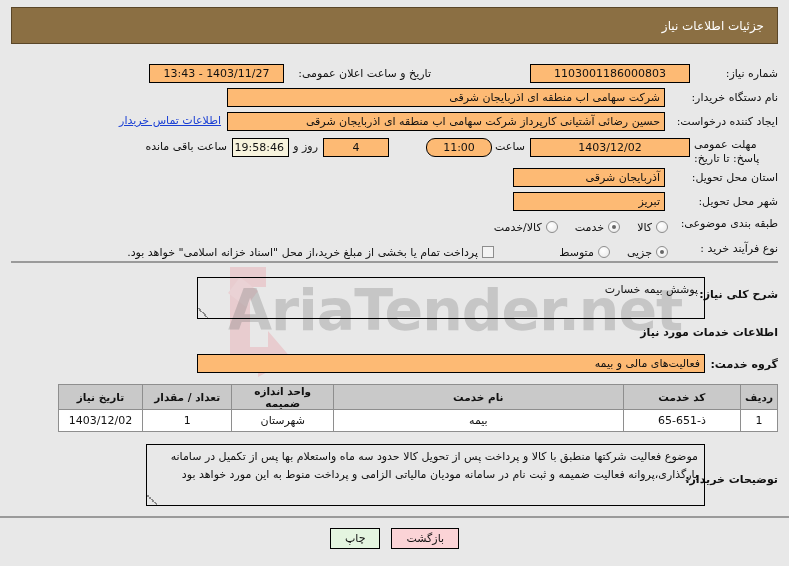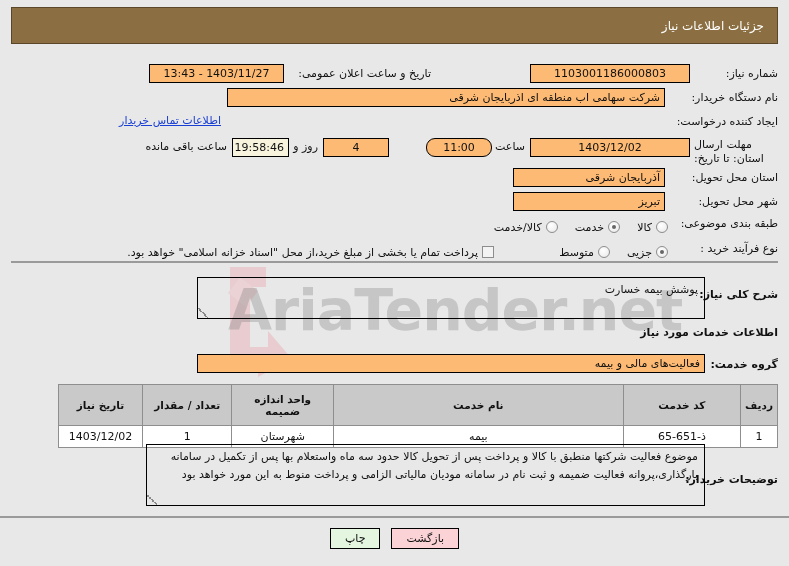--- a/index.html
+++ b/index.html
@@ -183,21 +183,21 @@
     font-size: 11px;
     direction: rtl;
   }
   table.grid th {
     background: #c9c9c9;
     border: 1px solid #8e8e8e;
     color: #111;
     font-weight: bold;
     font-size: 10.5px;
     height: 22px;
-    padding: 8px 4px;
+    padding: 0 4px;
     text-align: center;
   }
   table.grid td {
     background: #ffffff;
     border: 1px solid #8e8e8e;
     color: #111;
     font-size: 11px;
     height: 22px;
     padding: 0 4px;
     text-align: center;
@@ -262,23 +262,24 @@
     <div class="fld" style="position:absolute; right:494px; top:11px; width:135px;">1403/11/27 - 13:43</div>
 
     <div class="row" style="right:0; top:38px;">
       <span class="lbl">نام دستگاه خریدار:</span>
     </div>
     <div class="fld rt" style="position:absolute; right:113px; top:35px; width:438px;">شرکت سهامی اب منطقه ای اذربایجان شرقی</div>
 
     <div class="row" style="right:0; top:62px;">
       <span class="lbl">ایجاد کننده درخواست:</span>
     </div>
+    <div class="fld rt" style="position:absolute; right:113px; top:59px; width:438px;">حسین رضائی آشتیانی کارپرداز شرکت سهامی اب منطقه ای اذربایجان شرقی</div>
     <div class="link" style="position:absolute; right:557px; top:61px;">اطلاعات تماس خریدار</div>
 
-    <div class="lbl two-line" style="position:absolute; right:0; top:85px; width:84px;">مهلت ارسال استان: تا تاریخ:</div>
+    <div class="lbl two-line" style="position:absolute; right:0; top:85px; width:84px;">مهلت عمومی پاسخ: تا تاریخ:</div>
     <div class="fld" style="position:absolute; right:88px; top:85px; width:160px;">1403/12/02</div>
     <span class="plain" style="position:absolute; right:253px; top:87px;">ساعت</span>
     <div class="fld" style="position:absolute; right:286px; top:85px; width:66px;border-radius:9px;">11:00</div>
     <div class="fld" style="position:absolute; right:389px; top:85px; width:66px;">4</div>
     <span class="plain" style="position:absolute; right:460px; top:87px;">روز و</span>
     <div class="fld cream" style="position:absolute; right:489px; top:85px; width:57px;">19:58:46</div>
     <span class="plain" style="position:absolute; right:551px; top:87px;">ساعت باقی مانده</span>
 
     <div class="row" style="right:0; top:118px;">
       <span class="lbl">استان محل تحویل:</span>

